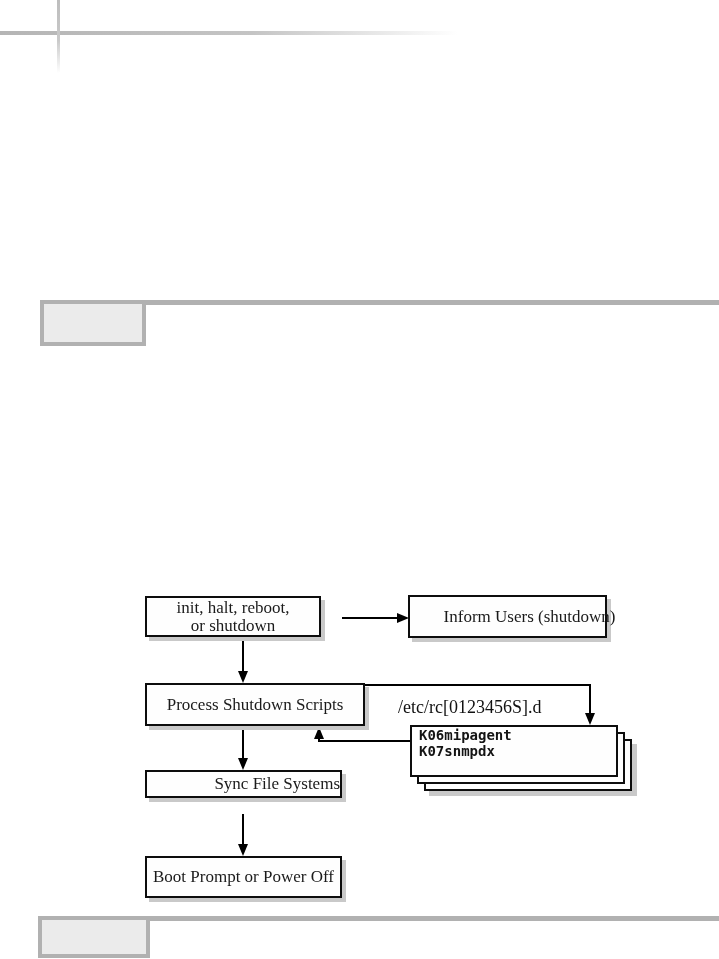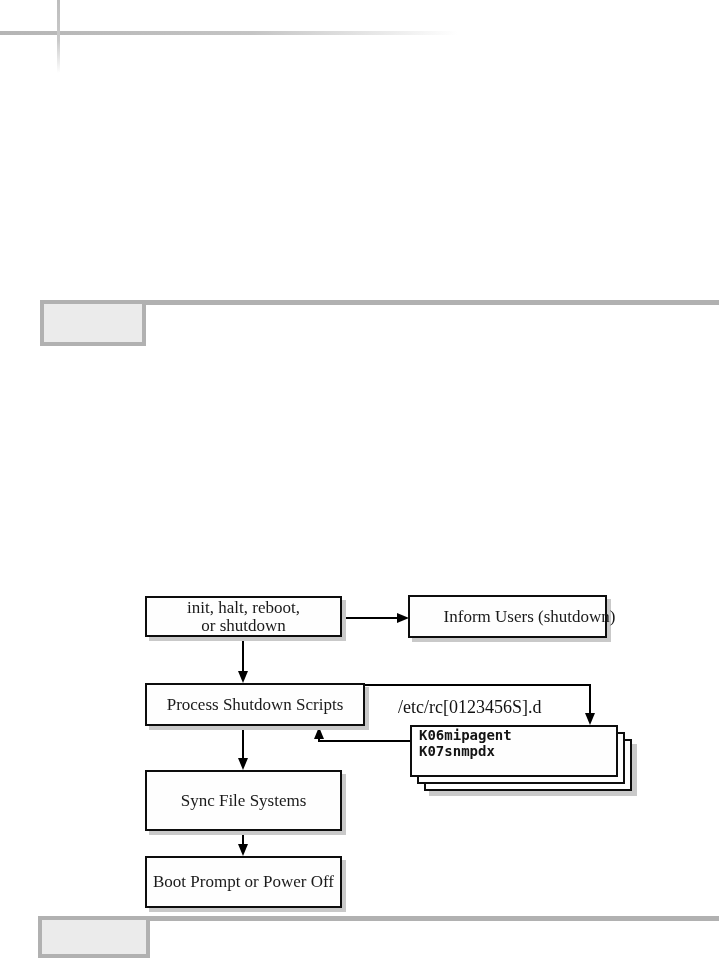--- a/index.html
+++ b/index.html
@@ -30,25 +30,25 @@
   .tab.bottom { left:38px; top:916px; width:112px; height:42px; }
 
   
   .node {
     position:absolute; box-sizing:border-box; background:#fefefe;
     border:2px solid #0d0d0d; box-shadow:4px 4px 0 #c9c9c9;
     display:flex; flex-direction:column; align-items:center; justify-content:center;
     text-align:center; font-size:17px; line-height:18px; color:#1a1a1a;
     white-space:nowrap;
   }
-  #node-start   { left:145px; top:596px; width:197px; height:41px; }
+  #node-start   { left:145px; top:596px; width:176px; height:41px; }
   #node-inform  { left:408px; top:595px; width:199px; height:43px;padding-left:44px; }
   #node-process { left:145px; top:683px; width:220px; height:43px; }
-  #node-sync    { left:145px; top:770px; width:197px; height:61px; }
-  #node-boot    { left:145px; top:856px; width:197px; height:52px; }
+  #node-sync    { left:145px; top:770px; width:197px; height:28px;align-items:flex-end; }
+  #node-boot    { left:145px; top:856px; width:197px; height:42px; }
 
   
   .sheet {
     position:absolute; box-sizing:border-box; background:#fefefe;
     border:2px solid #0d0d0d; width:208px; height:52px;
   }
   #sheet-back2 { left:424px; top:739px; box-shadow:5px 5px 0 #c9c9c9; }
   #sheet-back1 { left:417px; top:732px; }
   #sheet-front {
     left:410px; top:725px;

